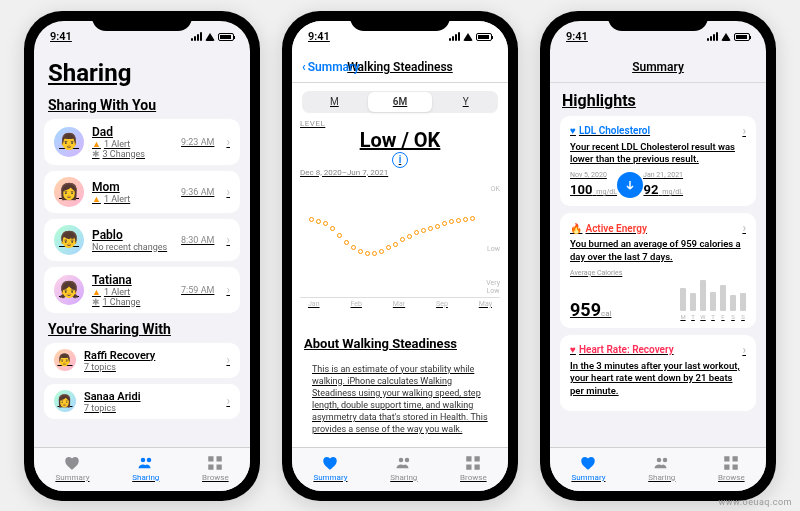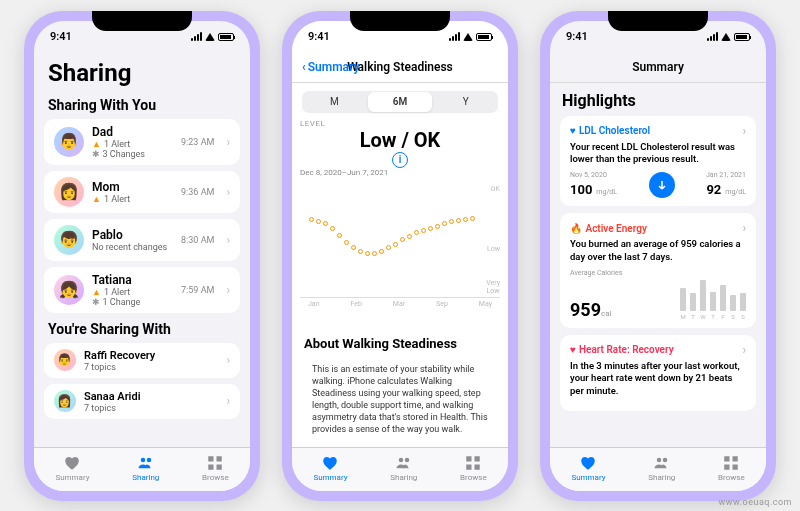--- a/index.html
+++ b/index.html
@@ -10,25 +10,26 @@
     justify-content: center;
     align-items: center;
     gap: 22px;
     width: 800px;
     height: 511px;
     padding: 10px;
   }
   .phone {
     width: 236px;
     height: 490px;
-    background: #c4b5fd;
+    background: #000000;
     border-radius: 38px;
     padding: 10px;
     position: relative;
     box-shadow: 0 4px 20px rgba(0,0,0,0.15);
+    text-decoration: underline;
   }
   .screen {
     width: 100%;
     height: 100%;
     background: #f2f2f7;
     border-radius: 30px;
     overflow: hidden;
     position: relative;
     display: flex;
     flex-direction: column;
@@ -133,21 +134,21 @@
 
   
   .p3-content{padding:0 10px;}
   .hl-title{font-size:16px;font-weight:700;margin:8px 0 6px 2px;}
   .hcard{background:#fff;border-radius:10px;padding:8px 10px;margin-bottom:7px;}
   .hcard-h{font-size:10px;font-weight:600;display:flex;align-items:center;gap:3px;margin-bottom:3px;}
   .hcard-h.blue{color:#007aff;}
   .hcard-h.orange{color:#ff3b30;}
   .hcard-h.red{color:#ff2d55;}
   .hcard-txt{font-size:9.5px;font-weight:600;line-height:1.3;margin-bottom:6px;}
-  .ldl-row{display:flex;align-items:center;justify-content:space-between;}
+  .ldl-row{display:flex;align-items:center;}
   .ldl-col{font-size:7px;color:#999;}
   .ldl-val{font-size:13px;font-weight:700;color:#000;margin-top:11px;}
   .ldl-unit{font-size:7px;color:#999;font-weight:400;}
   .down-circ{width:26px;height:26px;background:#007aff;border-radius:50%;display:flex;align-items:center;justify-content:center;color:#fff;}
   .avg-lbl{font-size:7px;color:#999;margin-bottom:2px;}
   .avg-row{display:flex;align-items:flex-end;gap:10px;}
   .avg-val{font-size:18px;font-weight:700;}
   .avg-unit{font-size:8px;color:#999;}
   .mini-bars{display:flex;gap:4px;align-items:flex-end;height:32px;flex:1;justify-content:flex-end;}
   .mini-bars div{width:6px;background:#d0d0d0;border-radius:1px;}

